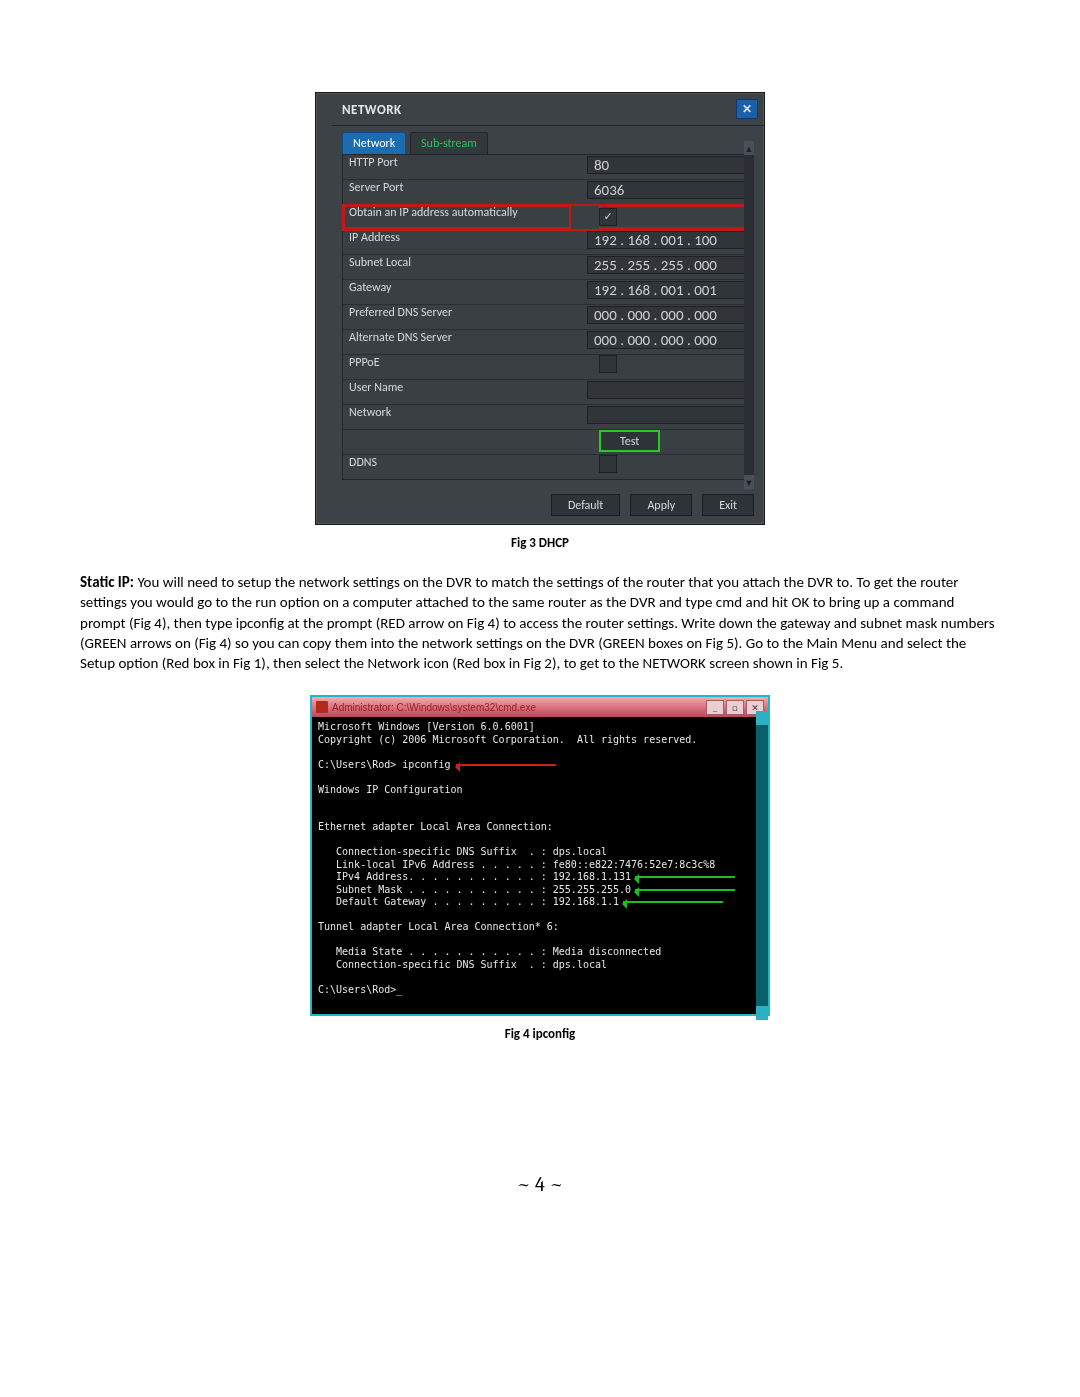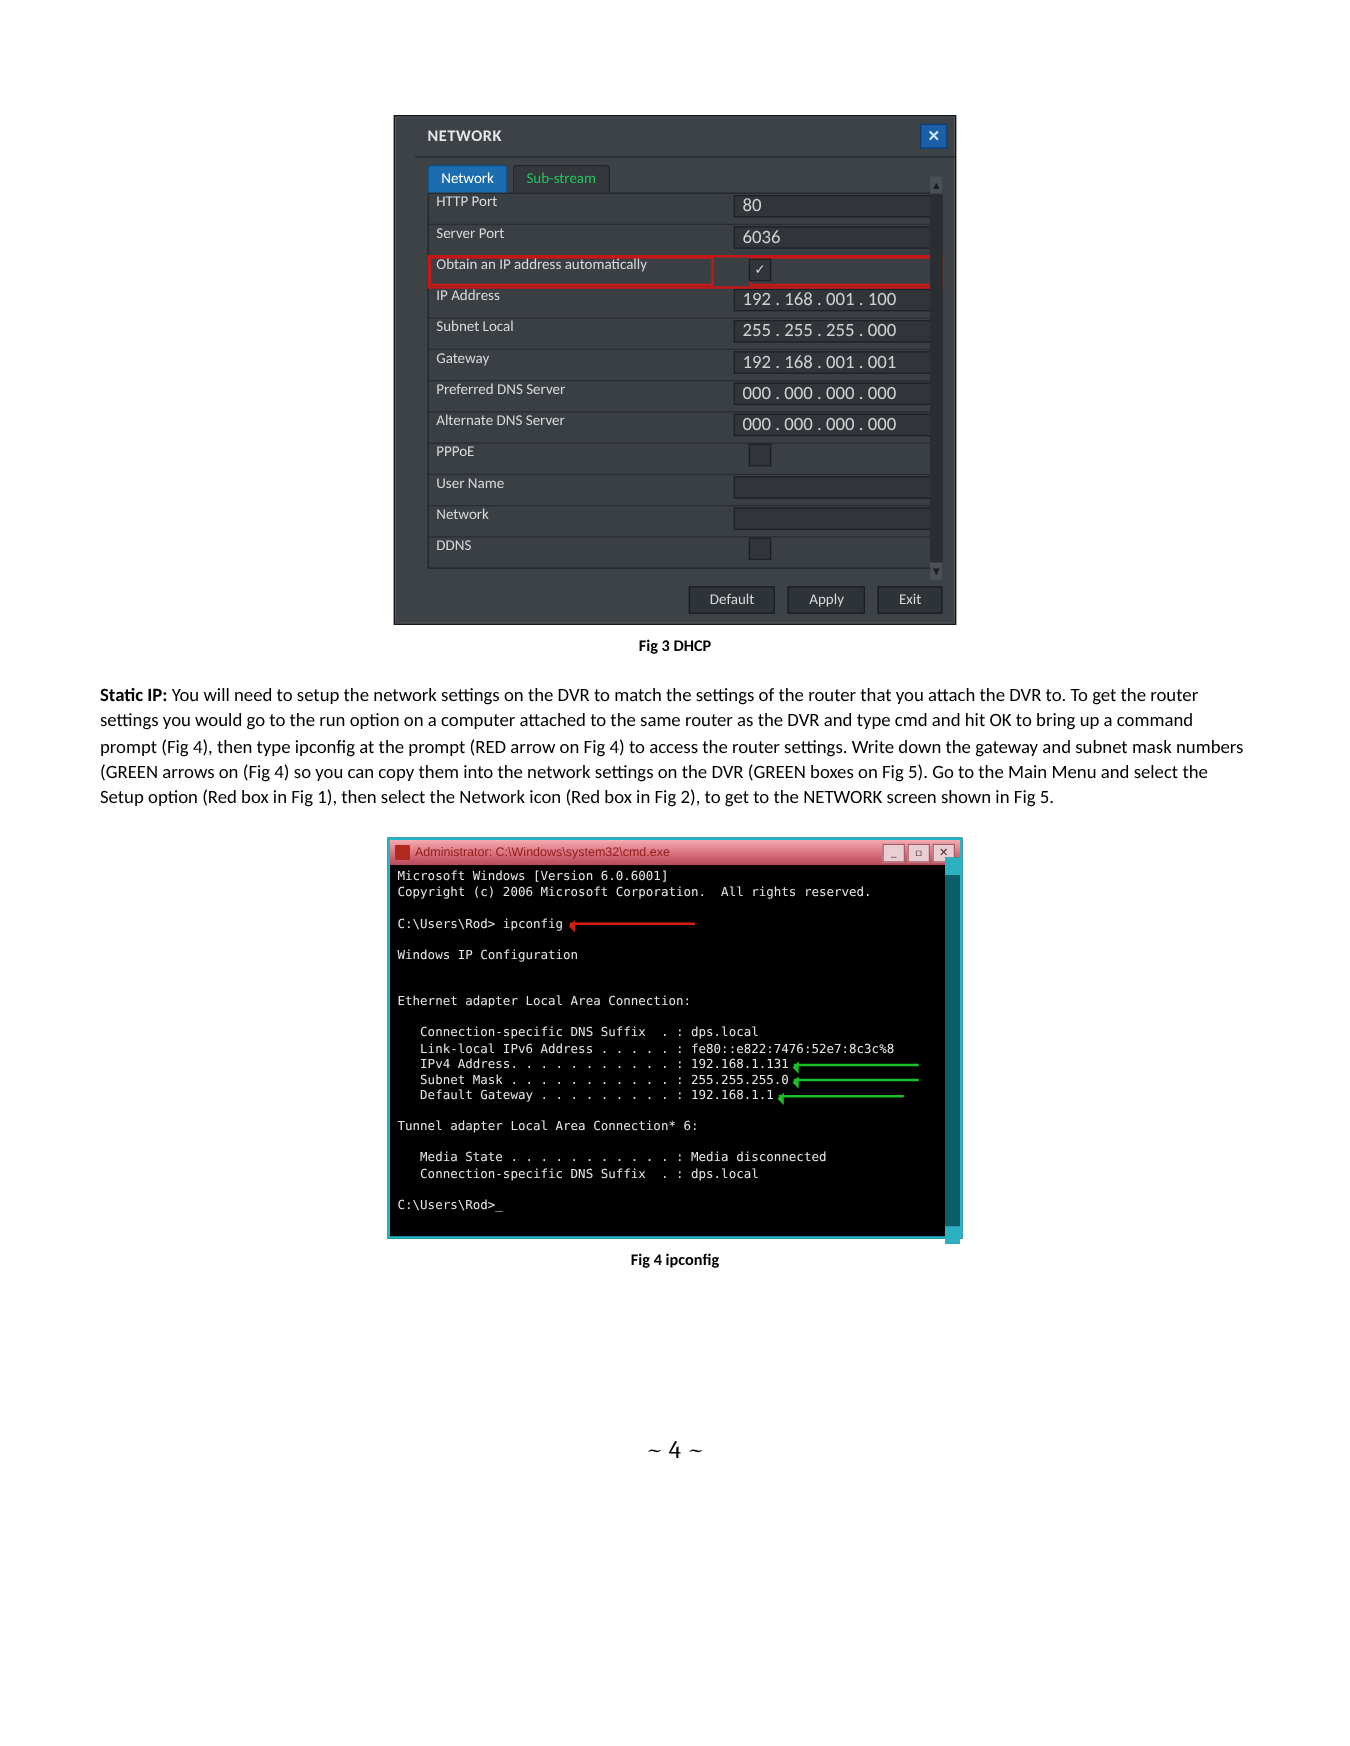--- a/index.html
+++ b/index.html
@@ -313,20 +313,24 @@
             <span class="row-label">PPPoE</span>
             <span class="row-value"><span class="checkbox"></span></span>
           </div>
           <div class="row">
             <span class="row-label">User Name</span>
             <span class="row-value"><input class="val-input" value="" style=""></span>
           </div>
           <div class="row">
             <span class="row-label">Network</span>
             <span class="row-value"><input class="val-input" type="password" value="" style=""></span>
+          </div>
+          <div class="row">
+            <span class="row-label"></span>
+            <span class="row-value"><span class="test-btn hl-green">Test</span></span>
           </div>
           <div class="row">
             <span class="row-label">DDNS</span>
             <span class="row-value"><span class="checkbox"></span></span>
           </div>
         </div>
         <div class="bottom-bar">
           <span class="btn">Default</span>
           <span class="btn">Apply</span>
           <span class="btn">Exit</span>

